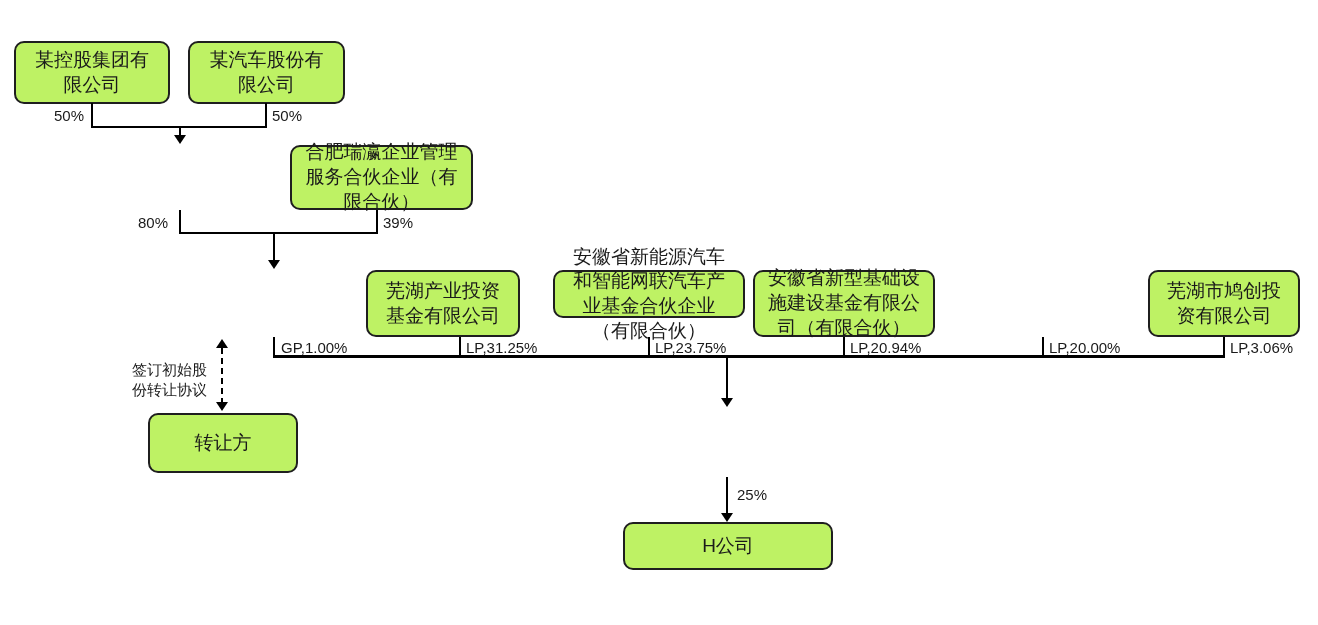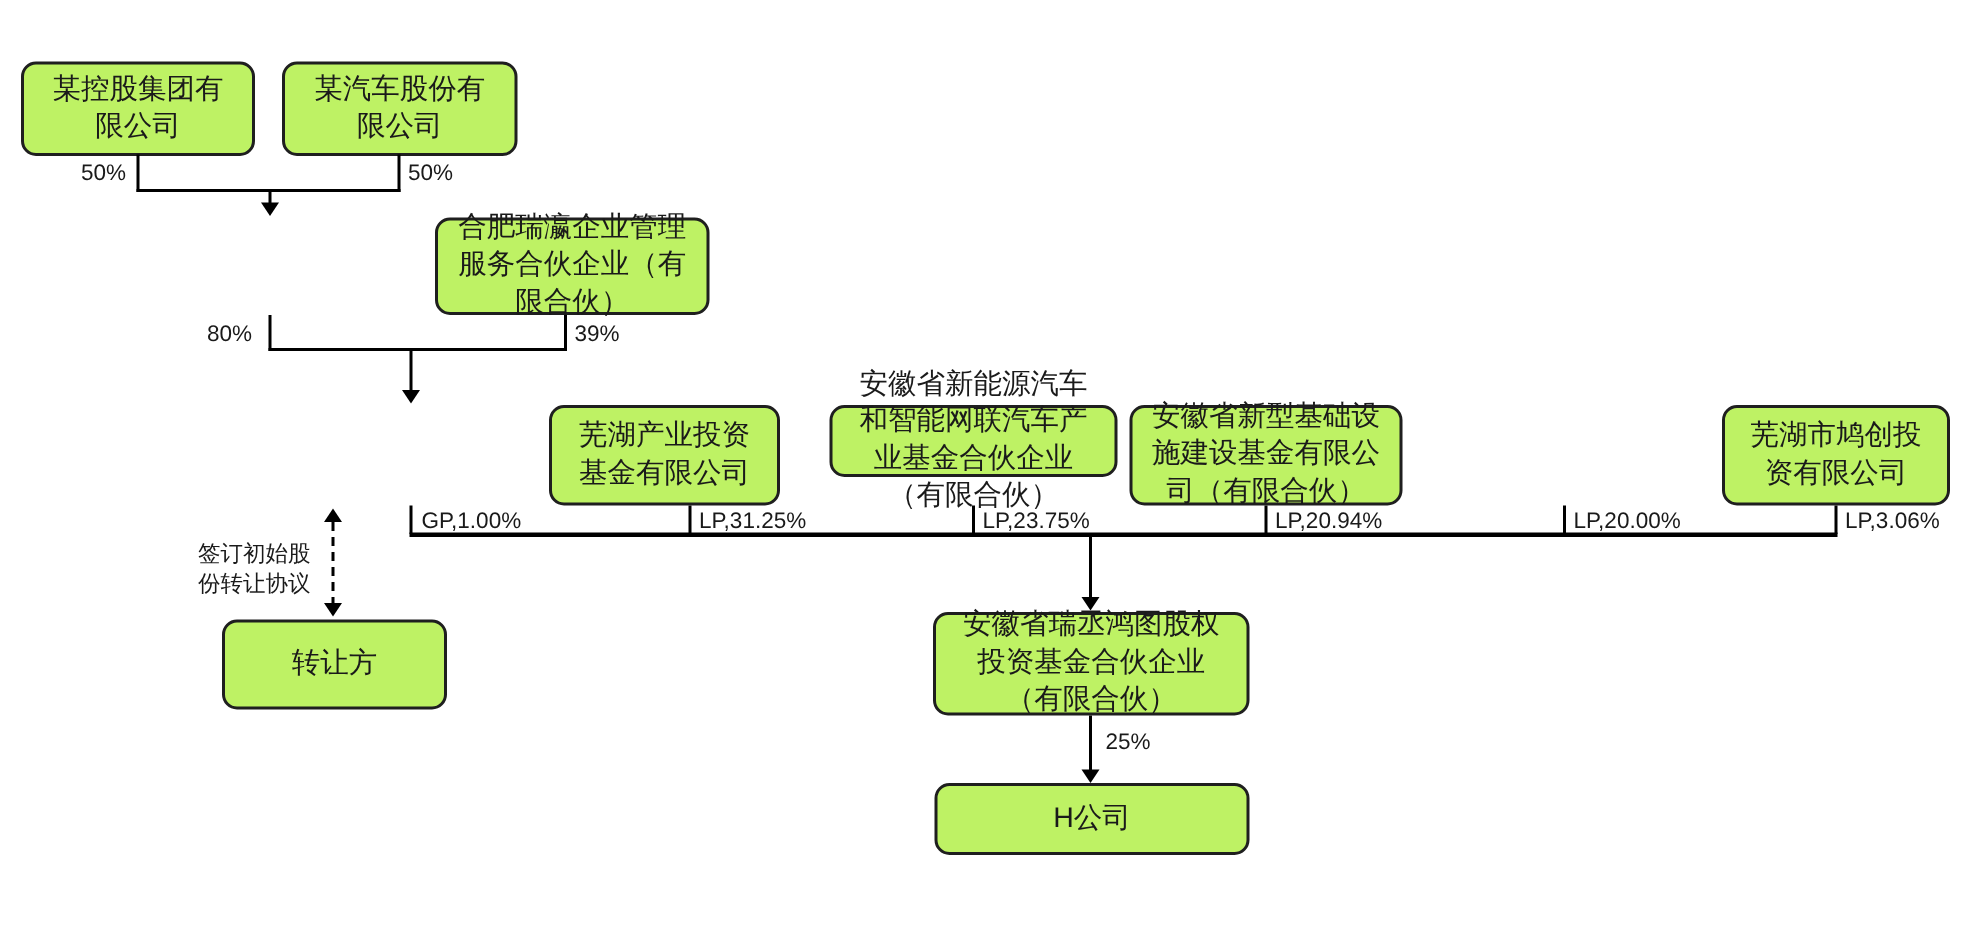--- a/index.html
+++ b/index.html
@@ -84,23 +84,20 @@
   <div class="elabel" style="left:281px;top:339px">GP,1.00%</div>
   <div class="elabel" style="left:466px;top:339px">LP,31.25%</div>
   <div class="elabel" style="left:655px;top:339px">LP,23.75%</div>
   <div class="elabel" style="left:850px;top:339px">LP,20.94%</div>
   <div class="elabel" style="left:1049px;top:339px">LP,20.00%</div>
   <div class="elabel" style="left:1230px;top:339px">LP,3.06%</div>
 
   <div class="vline" style="left:726px;top:357px;height:43px"></div>
   <div class="tri-down" style="left:721px;top:398px"></div>
 
-  <div class="node" style="left:622px;top:408px;width:211px;height:69px">
-    <span>安徽省瑞丞鸿图股权投资基金合伙企业（有限合伙）</span>
-  </div>
 
   <div class="tri-up" style="left:216px;top:339px"></div>
   <div class="dline" style="left:221px;top:348px;height:56px"></div>
   <div class="tri-down" style="left:216px;top:402px"></div>
   <div class="mlabel" style="left:132px;top:360px;width:82px">签订初始股份转让协议</div>
 
   <div class="node" style="left:148px;top:413px;width:150px;height:60px">
     <span>转让方</span>
   </div>
 

